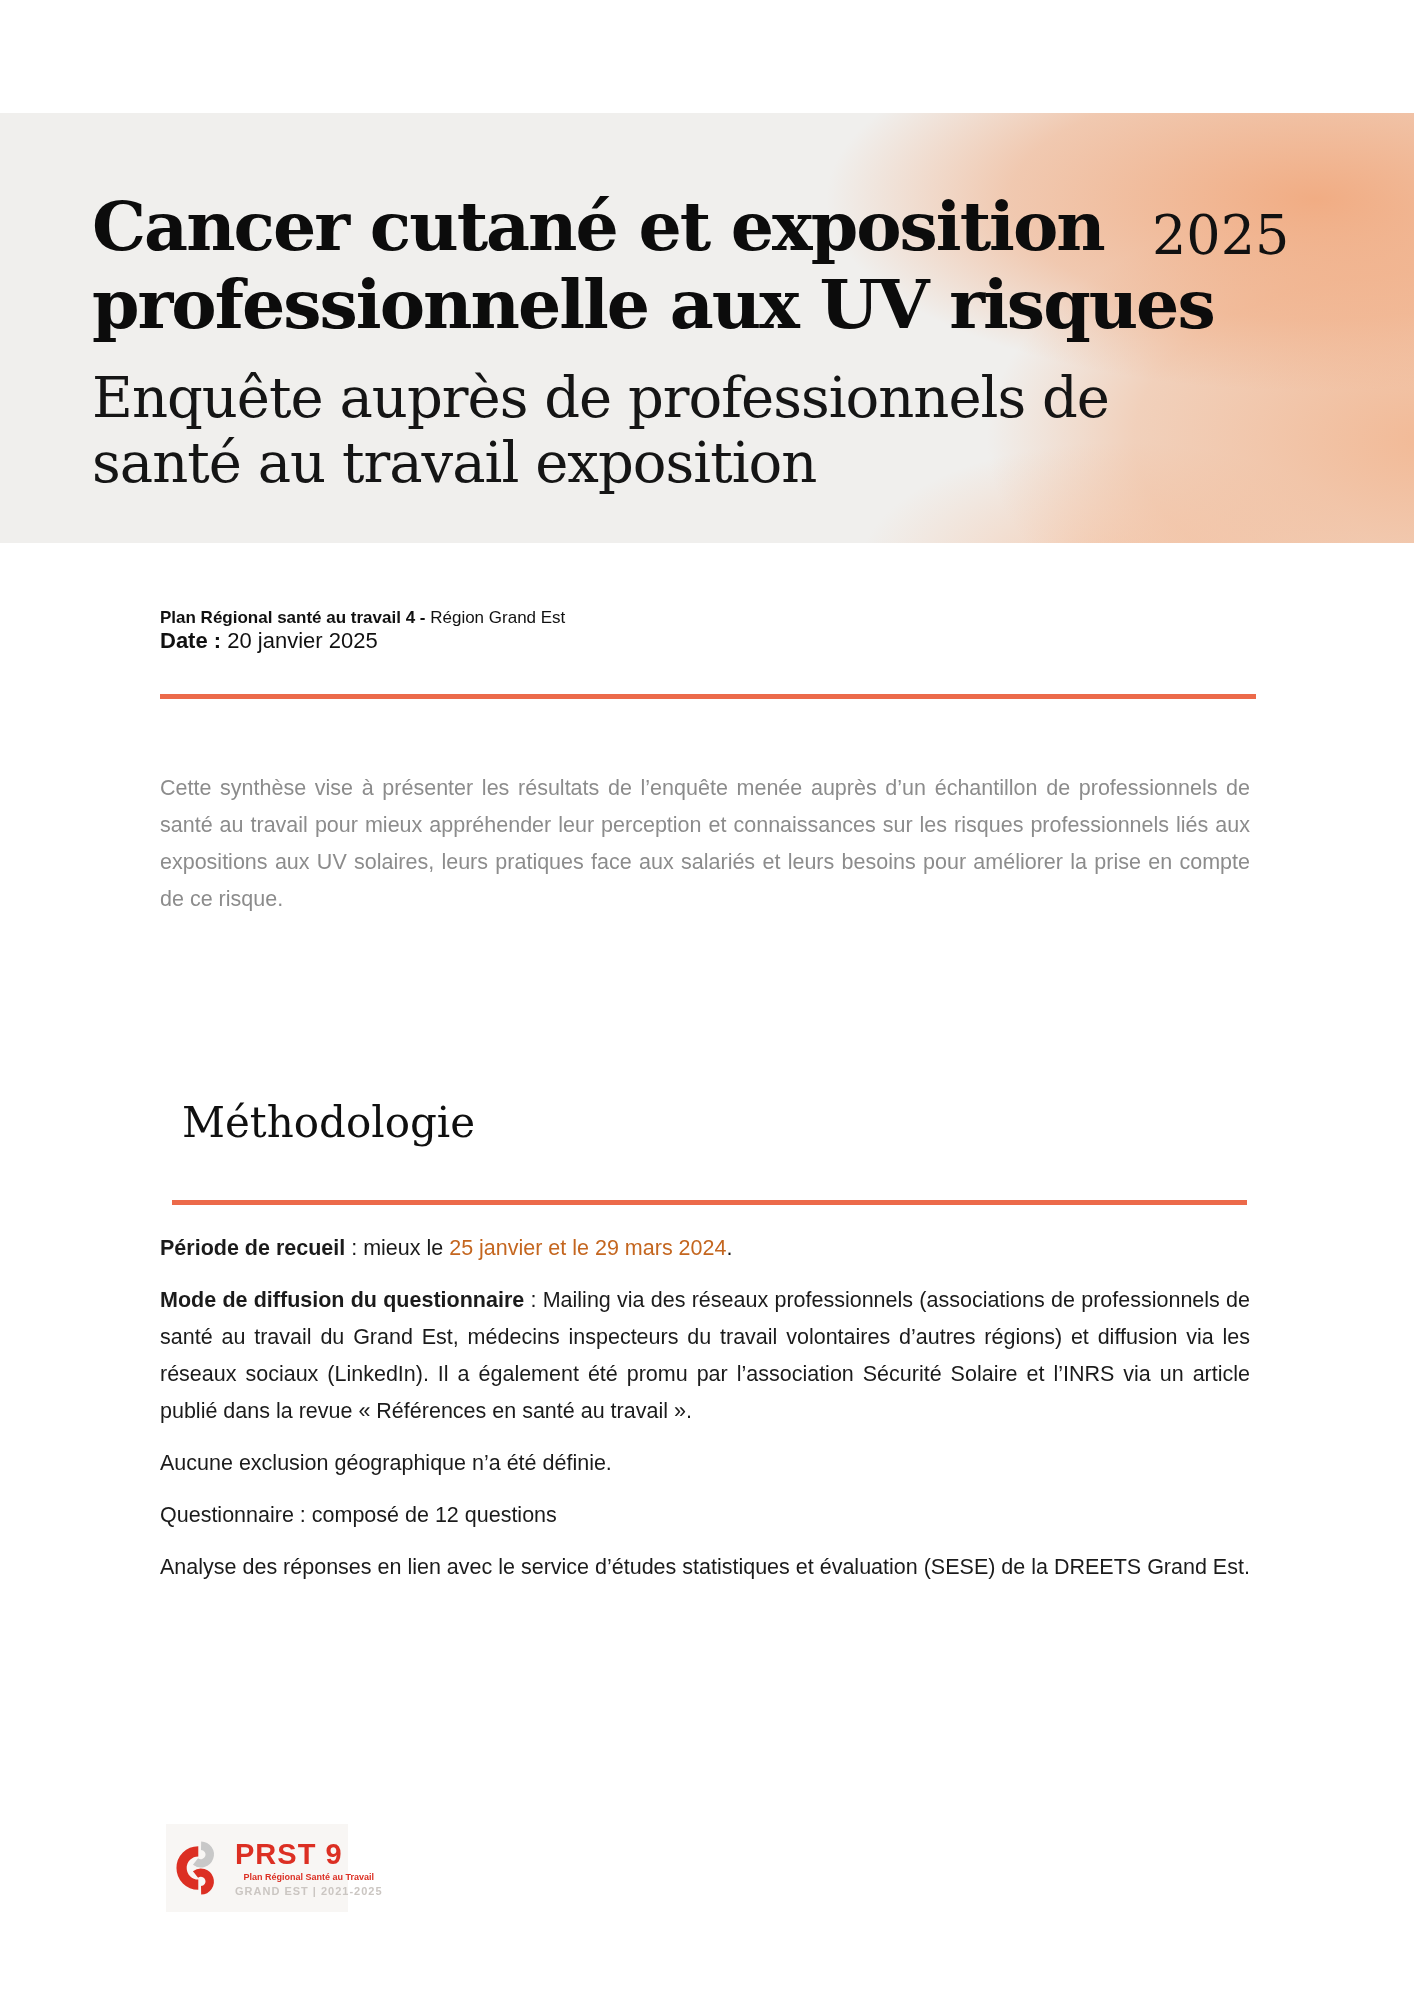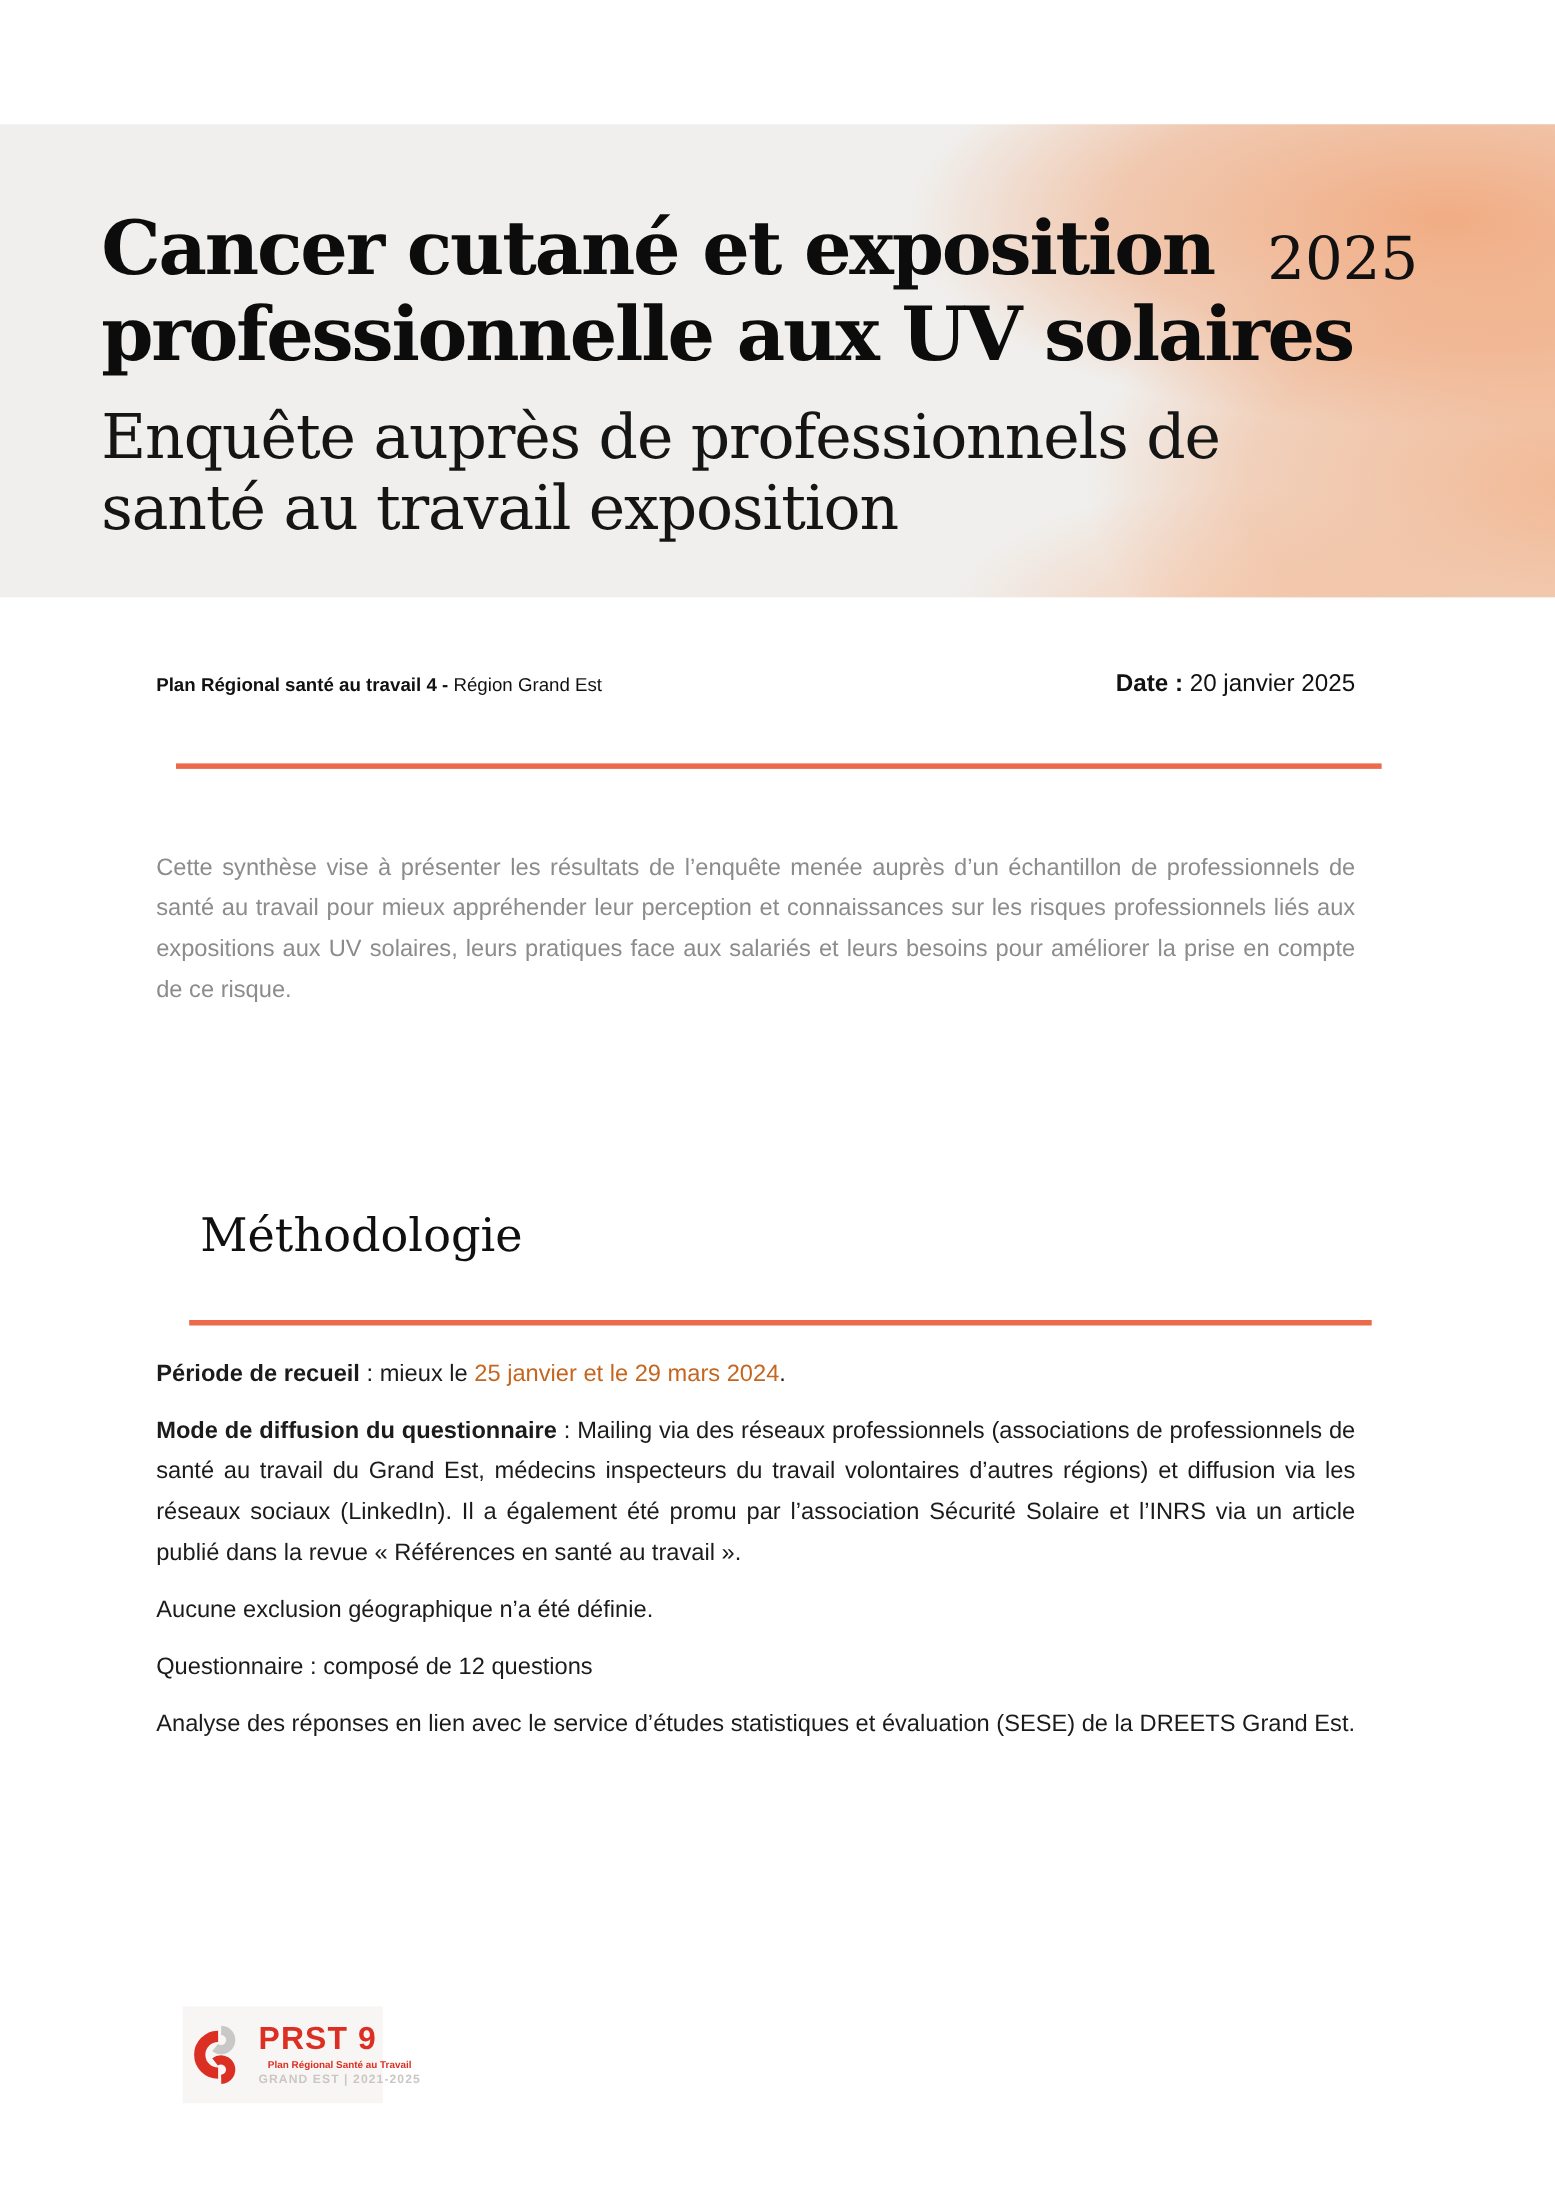--- a/index.html
+++ b/index.html
@@ -50,21 +50,21 @@
     font-family: "DejaVu Serif", serif;
     font-weight: normal;
     font-size: 56px;
     line-height: 65px;
     letter-spacing: -1px;
     color: #151515;
     white-space: nowrap;
   }
 
   
-  .col { position: absolute; left: 142px; width: 1090px; }
+  .col { position: absolute; left: 160px; width: 1090px; flex-direction: column; }
 
   .meta-row {
     top: 608px;
     display: flex;
     justify-content: space-between;
     align-items: baseline;
   }
   .plan-line { font-size: 17px; color: #111; }
   .plan-line .b { font-weight: bold; }
   .date-line { font-size: 22px; color: #111; }
@@ -139,21 +139,21 @@
   }
 </style>
 </head>
 <body>
 
 <div class="page">
 
   <div class="header-band">
     <div class="doc-title">
       <div>Cancer cutané et exposition</div>
-      <div>professionnelle aux UV solaires</div>
+      <div>professionnelle aux UV risques</div>
     </div>
     <div class="doc-year">2025</div>
     <div class="doc-subtitle">
       <div>Enquête auprès de professionnels de</div>
       <div>santé au travail exposition</div>
     </div>
   </div>
 
   <div class="col meta-row">
     <div class="plan-line">

